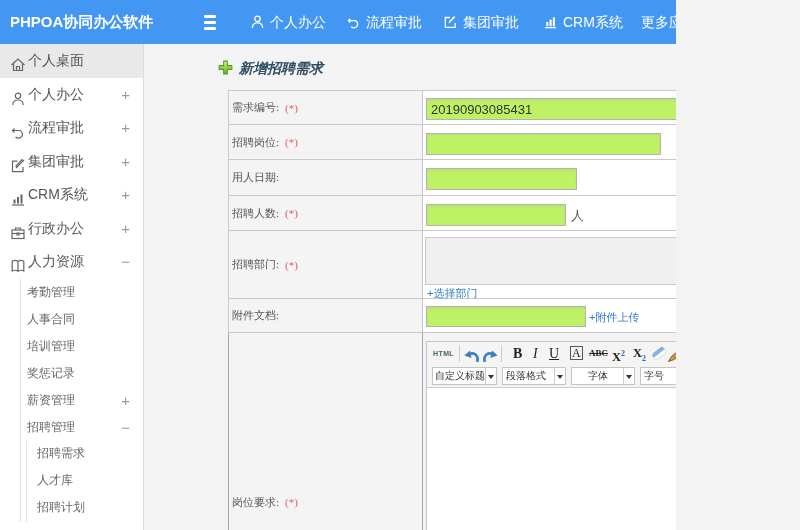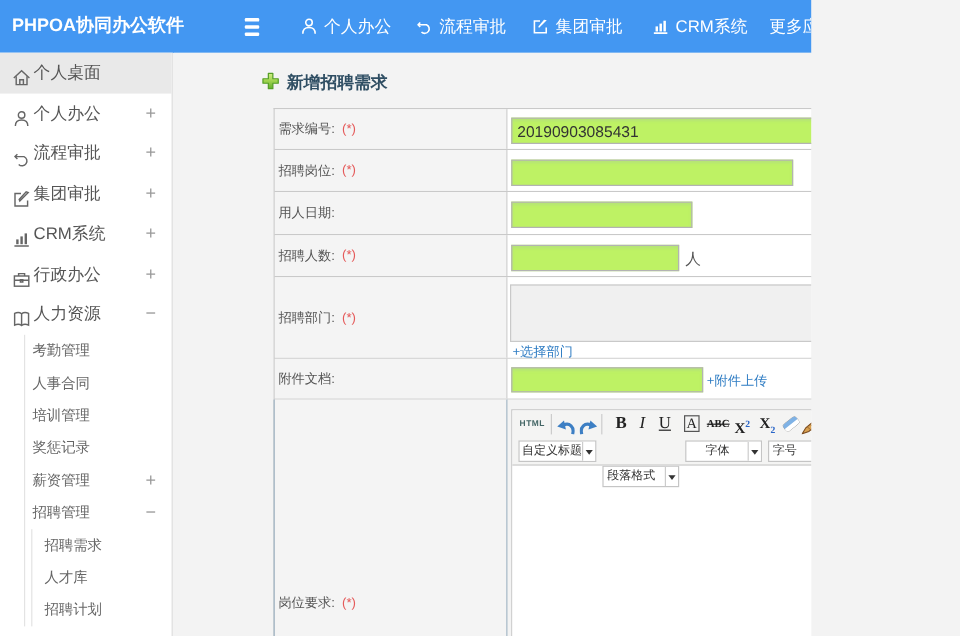--- a/index.html
+++ b/index.html
@@ -17,31 +17,31 @@
 
 #side { position:absolute; left:0; top:44px; width:144px; height:486px; background:#fff; border-right:1px solid #ddd;}
 .m1 { position:relative; height:33.5px; line-height:33px; font-size:14px; color:#555;}
 .m1.sel { background:#e9e9e9;}
 .m1 .ic { position:absolute; left:10px; top:8px;}
 .m1 .tx { position:absolute; left:28px; top:0;}
 .pm { position:absolute; right:13px; top:0; font-size:15px; color:#999; font-weight:normal;}
 #sub1 { border-left:1px solid #e3e3e3; margin-left:20px; }
 .m2 { position:relative; height:27px; line-height:27px; font-size:12px; color:#666; padding-left:6px;}
 #sub2 { border-left:1px solid #e3e3e3; margin-left:5px;}
-.m3 { position:relative; height:27px; line-height:27px; font-size:12px; color:#666; padding-left:10px;}
+.m3 { position:relative; height:27px; line-height:27px; font-size:12px; color:#666; padding-left:10px;font-family:Liberation Mono, monospace;}
 
 
 #content { position:absolute; left:145px; top:44px; width:656px; height:486px; background:#f3f3f3;}
-#title { position:absolute; left:94px; top:10px; height:28px; line-height:28px; font-size:14px; font-weight:bold; color:#2f4e63;}
+#title { position:absolute; left:94px; top:10px; height:28px; line-height:28px; font-size:14px; font-weight:bold; color:#2f4e63;font-style:italic;}
 #plus { position:absolute; left:73px; top:16px; width:15px; height:15px;}
 
 
 #tbl { position:absolute; left:83px; top:46px; width:572px; border-top:1px solid #c9c9c9; border-left:1px solid #c9c9c9;}
 .row { position:relative; display:flex; border-bottom:1px solid #c9c9c9;}
-.lc { width:194px; background:#f4f4f4; border-right:1px solid #c9c9c9; font-size:11px; color:#555; padding-left:3px; display:flex; align-items:center;}
+.lc { width:194px; background:#f4f4f4; border-right:1px solid #c9c9c9; font-size:11px; color:#555; padding-left:3px; display:flex; align-items:center;font-family:Liberation Serif, serif;}
 .vc { flex:1; background:#fff; padding-left:3px; position:relative;}
 .star { color:#e55a5a; margin-left:6px; font-size:11px;}
 .inp { border:1px solid #b3b3b3; background:#bef264; height:22px; box-shadow:inset 0 2px 2px rgba(160,190,170,0.25); font-size:13px; color:#333; padding:0 4px; font-family:"Liberation Sans",sans-serif;}
 a.lnk { color:#2e7cc3; text-decoration:none; font-size:11px;}
 
 
 #r7 { border-left:1px solid #92aabc; margin-left:-1px;}
 #r7 .lc { border-right:1px solid #92aabc;}
 
 
@@ -263,21 +263,21 @@
                   <rect x="4" y="6" width="10" height="10" fill="#eef4fb" stroke="#7aa0cc" stroke-width="0.8"></rect>
                   <text x="9" y="14.5" font-size="9" font-weight="bold" font-family="Liberation Serif" fill="#222" text-anchor="middle">T</text>
                 </svg>
               <span class="tsep" style="left:332px"></span>
               <span class="ti" style="left:342px; font-size:15px;">A</span>
               <span style="position:absolute; left:358px; top:10px; width:0;height:0; border-left:3.5px solid transparent; border-right:3.5px solid transparent; border-top:4px solid #333;"></span>
               <span class="ti" style="left:371px; font-size:13px; color:#c22;">a</span>
             </div>
             <div id="tb2">
               <span class="sel2" style="left:5px; width:65px; padding-left:2px;">自定义标题<span class="ar"></span></span>
-              <span class="sel2" style="left:75px; width:64px;margin-top:21px;">段落格式<span class="ar"></span></span>
+              <span class="sel2" style="left:75px; width:64px;">段落格式<span class="ar"></span></span>
               <span class="sel2" style="left:144px; width:64px;padding-left:16px;">字体<span class="ar"></span></span>
               <span class="sel2" style="left:213px; width:65px;">字号<span class="ar"></span></span>
               <span class="tsep" style="left:286px"></span>
               <svg class="alic" style="left:294px">
                   <g stroke="#888" stroke-width="1.6">
                     <path d="M0 1 H12 M0 4 H8 M0 7 H12 M0 10 H8"></path>
                   </g>
                 </svg>
               <svg class="alic" style="left:314px">
                   <g stroke="#888" stroke-width="1.6">

